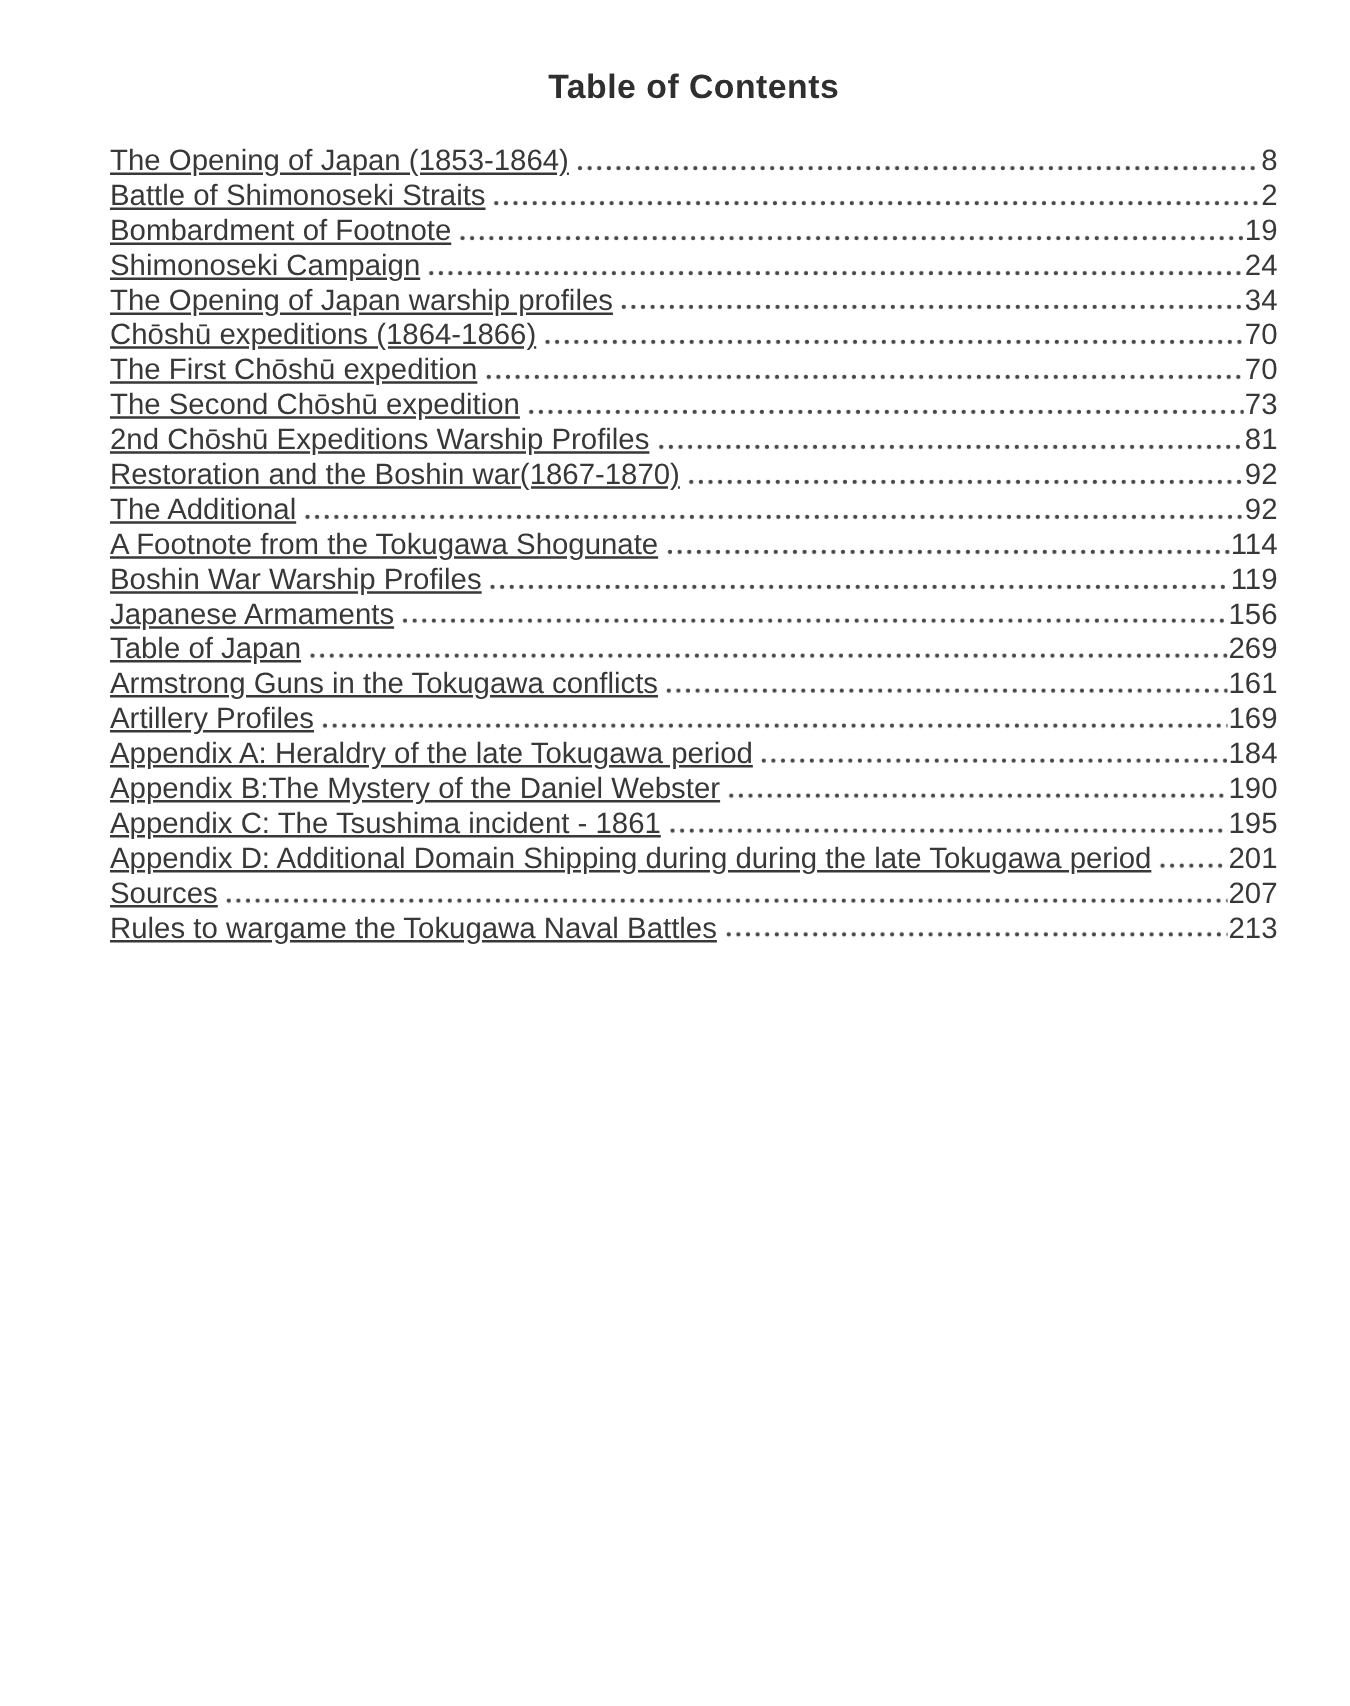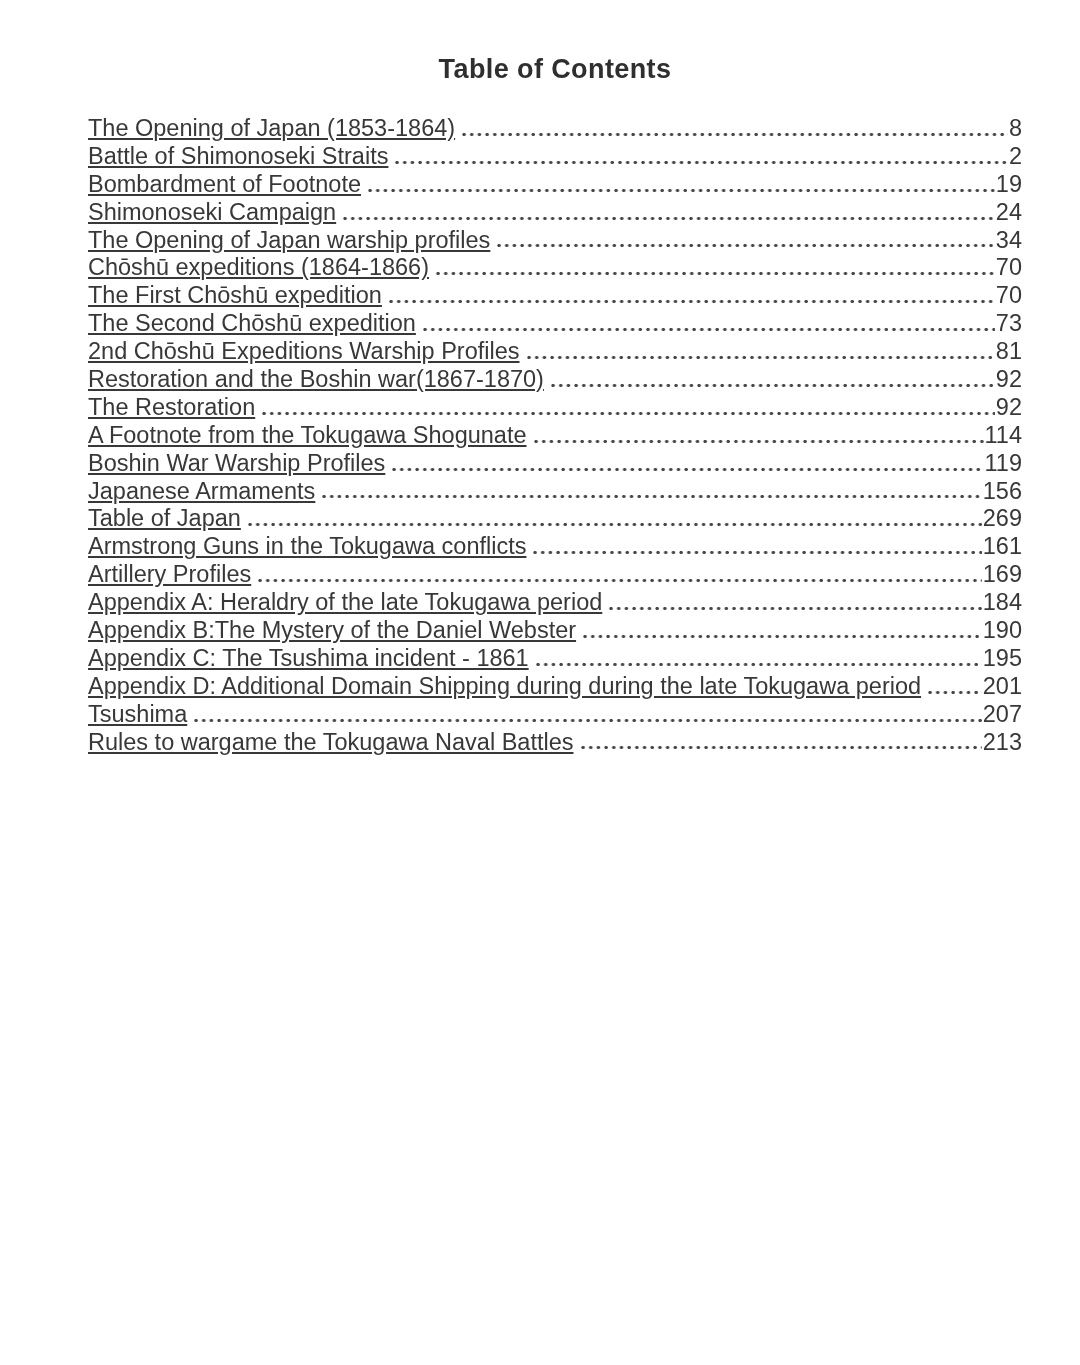--- a/index.html
+++ b/index.html
@@ -141,21 +141,21 @@
       <span class="entry-page">81</span>
     </div>
 
     <div class="toc-row">
       <span class="entry-title">Restoration and the Boshin war(1867-1870)</span>
       <span class="leader"></span>
       <span class="entry-page">92</span>
     </div>
 
     <div class="toc-row">
-      <span class="entry-title">The Restoration</span>
+      <span class="entry-title">The Additional</span>
       <span class="leader"></span>
       <span class="entry-page">92</span>
     </div>
 
 
     <div class="toc-row">
       <span class="entry-title">A Footnote from the Tokugawa Shogunate</span>
       <span class="leader"></span>
       <span class="entry-page">114</span>
     </div>
@@ -208,21 +208,21 @@
       <span class="entry-page">195</span>
     </div>
 
     <div class="toc-row">
       <span class="entry-title">Appendix D: Additional Domain Shipping during during the late Tokugawa period</span>
       <span class="leader"></span>
       <span class="entry-page">201</span>
     </div>
 
     <div class="toc-row">
-      <span class="entry-title">Tsushima</span>
+      <span class="entry-title">Sources</span>
       <span class="leader"></span>
       <span class="entry-page">207</span>
     </div>
 
     <div class="toc-row">
       <span class="entry-title">Rules to wargame the Tokugawa Naval Battles</span>
       <span class="leader"></span>
       <span class="entry-page">213</span>
     </div>
   </div>

